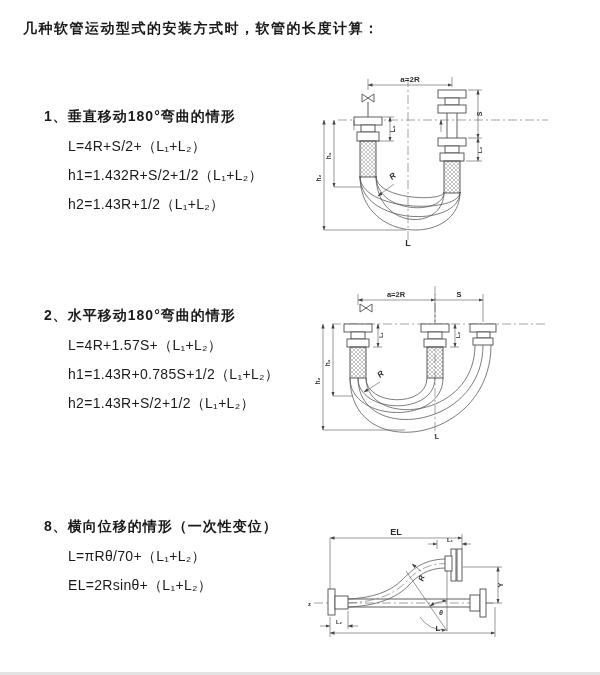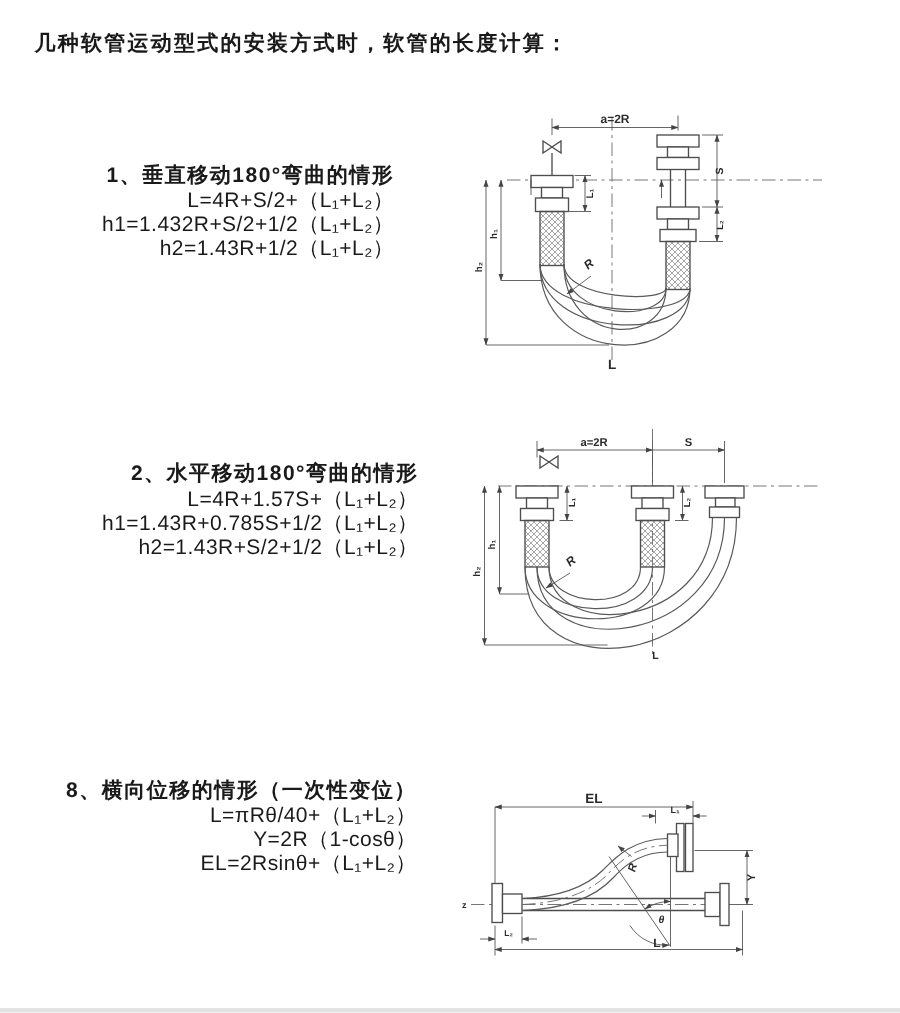--- a/index.html
+++ b/index.html
@@ -5,25 +5,25 @@
   html,body{margin:0;padding:0;}
   body{
     width:600px;height:675px;position:relative;overflow:hidden;
     background:#ffffff;color:#1a1a1a;
     font-family:"Liberation Sans",sans-serif;
   }
   .title{
     position:absolute;left:23px;top:20px;
     font-size:14px;font-weight:700;letter-spacing:1.5px;
   }
-  .section{position:absolute;left:44px;text-align:right;}
+  .section{position:absolute;left:44px;}
   #sec1{top:107px;} #sec2{top:306px;} #sec3{top:517px;}
   .heading{font-size:14px;font-weight:700;letter-spacing:1px;line-height:18px;}
   .formula{
-    margin-top:0;line-height:16px;padding-left:24px;
+    margin-top:13px;line-height:16px;padding-left:24px;
     font-size:14px;letter-spacing:.3px;white-space:nowrap;
   }
   .diagram{position:absolute;font-weight:bold;}
   #dia1{left:310px;top:72px;width:280px;height:185px;}
   #dia2{left:310px;top:278px;width:280px;height:175px;}
   #dia3{left:300px;top:500px;width:300px;height:150px;margin-top:19px;}
   .diagram svg{width:100%;height:100%;display:block;}
   .scan-edge{position:absolute;left:0;bottom:0;width:600px;height:3px;background:#e3e3e3;}
   
   .pipe{fill:none;stroke:#4d4d4d;stroke-width:0.9;}
@@ -47,22 +47,21 @@
 
 <div class="section" id="sec2">
   <div class="heading">2、水平移动180°弯曲的情形</div>
   <div class="formula">L=4R+1.57S+（L₁+L₂）</div>
   <div class="formula">h1=1.43R+0.785S+1/2（L₁+L₂）</div>
   <div class="formula">h2=1.43R+S/2+1/2（L₁+L₂）</div>
 </div>
 
 <div class="section" id="sec3">
   <div class="heading">8、横向位移的情形（一次性变位）</div>
-  <div class="formula">L=πRθ/40+（L₁+L₂）</div>
-  <div class="formula">Y=2R（1-cosθ）</div>
+  <div class="formula">L=πRθ/70+（L₁+L₂）</div>
   <div class="formula">EL=2Rsinθ+（L₁+L₂）</div>
 </div>
 
 <div class="diagram" id="dia1">
 <svg viewBox="0 0 280 185" xmlns="http://www.w3.org/2000/svg">
   <defs>
     <pattern id="d1braid" width="4" height="4" patternUnits="userSpaceOnUse">
       <path d="M0 0 L4 4 M4 0 L0 4" stroke="#8a8a8a" stroke-width="0.5"></path>
     </pattern>
     <marker id="d1a" viewBox="0 0 8 8" refX="7.5" refY="4" markerWidth="8" markerHeight="8" orient="auto-start-reverse">

